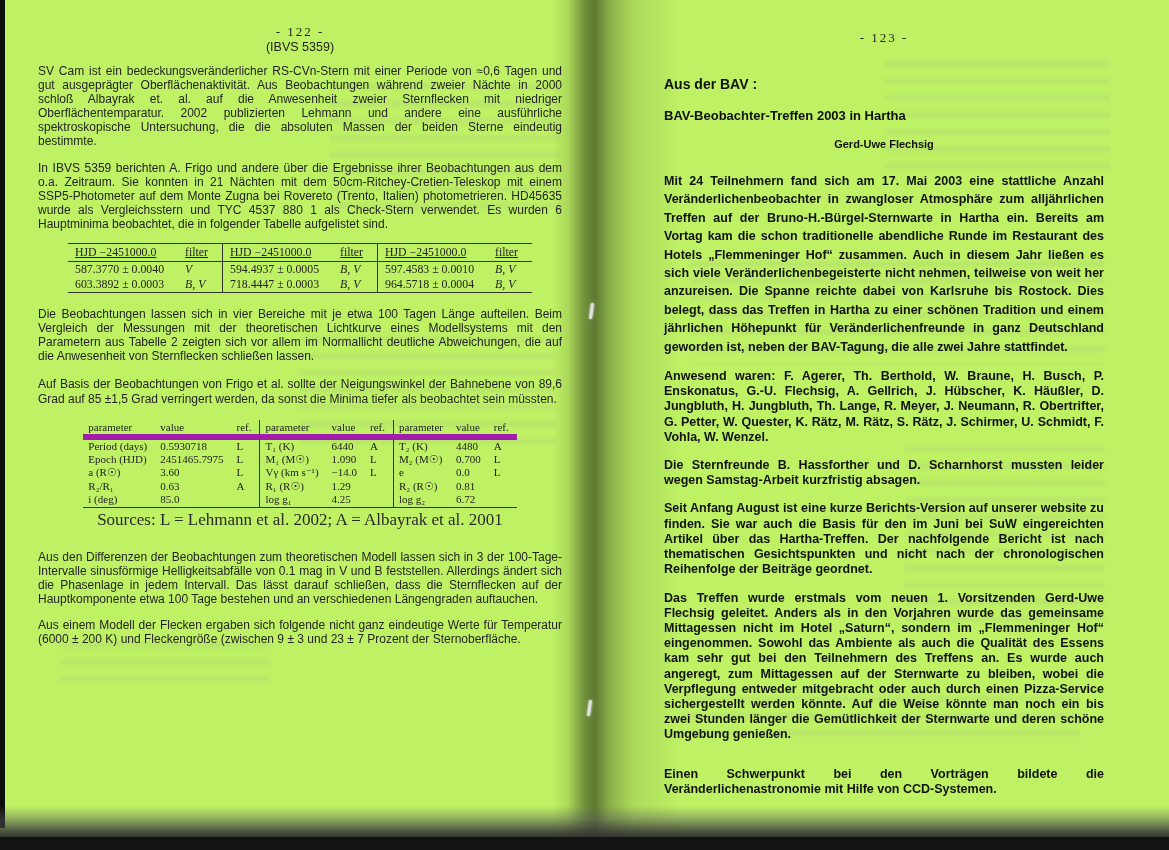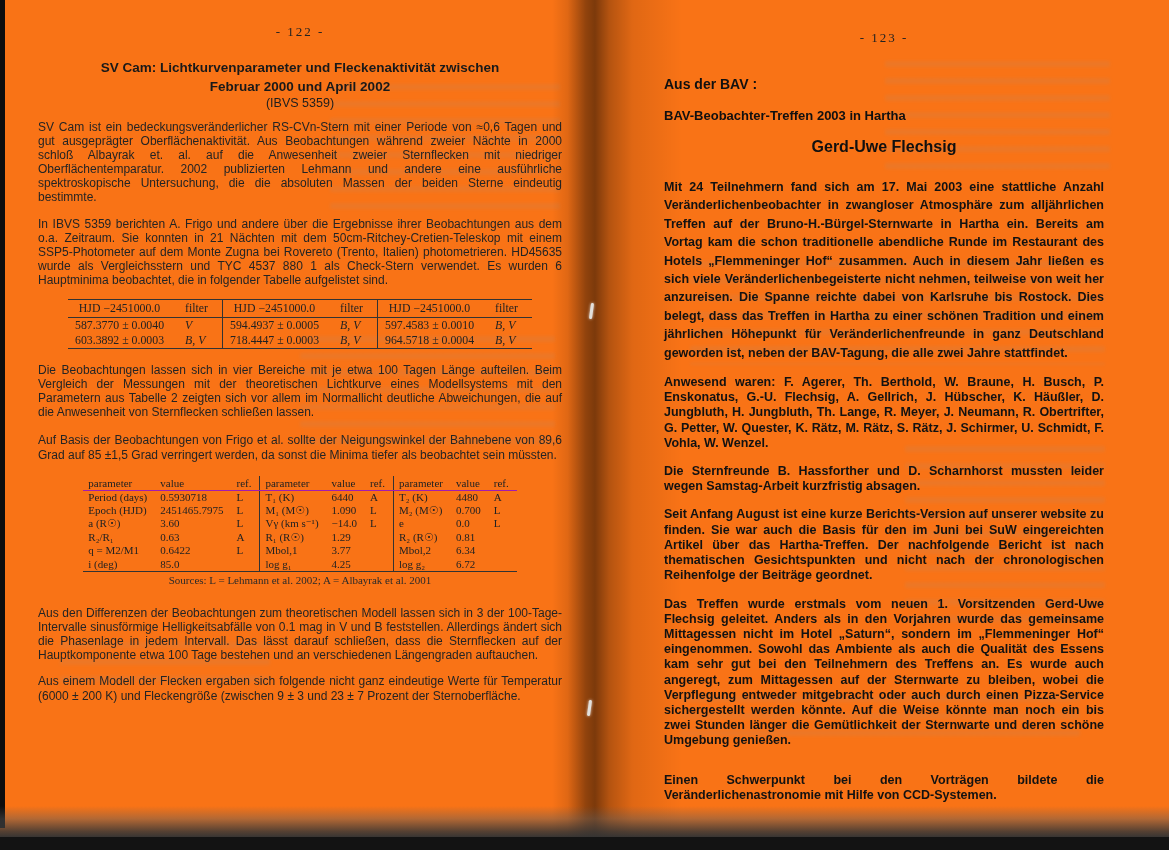--- a/index.html
+++ b/index.html
@@ -1,18 +1,18 @@
 <!DOCTYPE html>
 <html><head>
 <meta charset="utf-8">
 <style>
   html,body { margin:0; padding:0; background:#222; }
   .scan {
     position:relative; width:1169px; height:850px; overflow:hidden;
-    background:#f97316;
+    background:#bef264;
     font-family:"Liberation Sans", sans-serif;
     color:#1e1e1e;
   }
   
   .left-scan-edge { position:absolute; left:0; top:0; width:5px; height:828px; background:#0d0d0d; }
   .gutter-shadow {
     position:absolute; left:552px; top:0; width:130px; height:838px;
     background:linear-gradient(90deg,
       rgba(0,0,0,0) 0%, rgba(0,0,0,0.10) 12%, rgba(0,0,0,0.42) 26%,
       rgba(0,0,0,0.50) 33%, rgba(0,0,0,0.28) 44%, rgba(0,0,0,0.10) 62%, rgba(0,0,0,0) 100%);
@@ -36,58 +36,54 @@
   .page-num { font-family:"Liberation Serif","DejaVu Serif",serif; font-size:13px; text-align:center; letter-spacing:2px; color:#222; }
   
   .l-title { margin-top:18px; font-size:13.5px; font-weight:bold; text-align:center; line-height:19px; color:#191919; }
   .l-sub   { margin-top:0; font-size:12.5px; text-align:center; }
   .lp { margin-top:10px; font-size:12px; line-height:14.1px; text-align:justify; color:#242424; }
   .lp.gap { margin-top:14px; }
   .lp.bigger-gap { margin-top:20px; }
   
   table { border-collapse:collapse; font-family:"Liberation Serif","DejaVu Serif","DejaVu Sans",serif; color:#222; }
   .t1 { margin:12px auto 0 auto; font-size:11.8px; }
-  .t1 th { font-weight:normal; text-align:center; border-top:1px solid #333; border-bottom:1px solid #333; padding:1px 14px 1px 7px; }
+  .t1 th { font-weight:normal; text-align:left; border-top:1px solid #333; border-bottom:1px solid #333; padding:1px 14px 1px 7px;text-decoration:underline; }
   .t1 td { padding:0 14px 0 7px; }
   .t1 tbody tr:last-child td { border-bottom:1px solid #333; }
   .t1 .sep, .t2 .sep { border-left:1px solid #333; }
   .t1 .filter-val { font-style:italic; }
   .t2 { margin:14px auto 0 auto; font-size:11px; }
-  .t2 th { font-weight:normal; text-align:left; border-bottom:1px solid #a21caf; padding:1px 8px 1px 5px; }
+  .t2 th { font-weight:normal; text-align:left; border-bottom:6px solid #a21caf; padding:1px 8px 1px 5px; }
   .t2 td { padding:0 8px 0 5px; line-height:13.4px; }
   .t2 tbody tr:last-child td { border-bottom:1px solid #333;margin-left:41px; }
-  .sources { margin-top:2px; text-align:center; font-family:"Liberation Serif","DejaVu Serif",serif; font-size:11px; color:#2a2a2a; }
+  .sources { margin-top:2px; text-align:center; font-family:"Liberation Serif","DejaVu Serif",serif; font-size:17px; color:#2a2a2a; }
   
   .r-head   { margin-top:30px; font-size:14px; font-weight:bold; color:#101010; }
   .r-title  { margin-top:16px; font-size:13px; font-weight:bold; color:#101010; }
-  .r-author { margin-top:15px; font-size:16px; font-weight:bold; text-align:center; color:#101010; }
+  .r-author { margin-top:15px; font-size:11px; font-weight:bold; text-align:center; color:#101010; }
   .rp { font-size:12.5px; font-weight:bold; text-align:justify; color:#121212; }
   .rp-lead { margin-top:22px; line-height:18.4px; }
   .rp-tight { margin-top:13px; line-height:15.2px; }
   .rp-gap   { margin-top:24px; line-height:15.2px; }
 </style>
 </head>
 <body>
 
 <div class="scan">
 
   <div class="ghost" style="left:330px; top:78px;  width:230px; height:132px;"></div>
   <div class="ghost" style="left:300px; top:330px; width:255px; height:115px;"></div>
   <div class="ghost" style="left:60px;  top:636px; width:210px; height:55px;"></div>
   <div class="ghost" style="left:885px; top:55px;  width:225px; height:120px;"></div>
   <div class="ghost" style="left:690px; top:255px; width:415px; height:110px;"></div>
   <div class="ghost" style="left:905px; top:440px; width:200px; height:190px;"></div>
   <div class="ghost" style="left:680px; top:690px; width:400px; height:55px;"></div>
 
   <div class="page-left">
     <div class="page-num">- 122 -</div>
-    <div class="l-title">
-      <div>SV Cam: Lichtkurvenparameter und Fleckenaktivität zwischen</div>
-      <div>Februar 2000 und April 2002</div>
-    </div>
     <div class="l-sub">(IBVS 5359)</div>
 
     <p class="lp">SV Cam ist ein bedeckungsveränderlicher RS-CVn-Stern mit einer Periode von ≈0,6 Tagen und gut ausgeprägter Oberflächenaktivität. Aus Beobachtungen während zweier Nächte in 2000 schloß Albayrak et. al. auf die Anwesenheit zweier Sternflecken mit niedriger Oberflächentemparatur. 2002 publizierten Lehmann und andere eine ausführliche spektroskopische Untersuchung, die die absoluten Massen der beiden Sterne eindeutig bestimmte.</p>
     <p class="lp">In IBVS 5359 berichten A. Frigo und andere über die Ergebnisse ihrer Beobachtungen aus dem o.a. Zeitraum. Sie konnten in 21 Nächten mit dem 50cm-Ritchey-Cretien-Teleskop mit einem SSP5-Photometer auf dem Monte Zugna bei Rovereto (Trento, Italien) photometrieren. HD45635 wurde als Vergleichsstern und TYC 4537 880 1 als Check-Stern verwendet. Es wurden 6 Hauptminima beobachtet, die in folgender Tabelle aufgelistet sind.</p>
 
     <table class="t1">
       <thead>
         <tr>
           <th>HJD −2451000.0</th>
           <th>filter</th>
@@ -173,31 +169,20 @@
           <td>0.63</td>
           <td>A</td>
           <td class="sep">R₁ (R☉)</td>
           <td>1.29</td>
           <td></td>
           <td class="sep">R₂ (R☉)</td>
           <td>0.81</td>
           <td></td>
         </tr>
         <tr>
-          <td>q = M2/M1</td>
-          <td>0.6422</td>
-          <td>L</td>
-          <td class="sep">Mbol,1</td>
-          <td>3.77</td>
-          <td></td>
-          <td class="sep">Mbol,2</td>
-          <td>6.34</td>
-          <td></td>
-        </tr>
-        <tr>
           <td>i (deg)</td>
           <td>85.0</td>
           <td></td>
           <td class="sep">log g₁</td>
           <td>4.25</td>
           <td></td>
           <td class="sep">log g₂</td>
           <td>6.72</td>
           <td></td>
         </tr>

